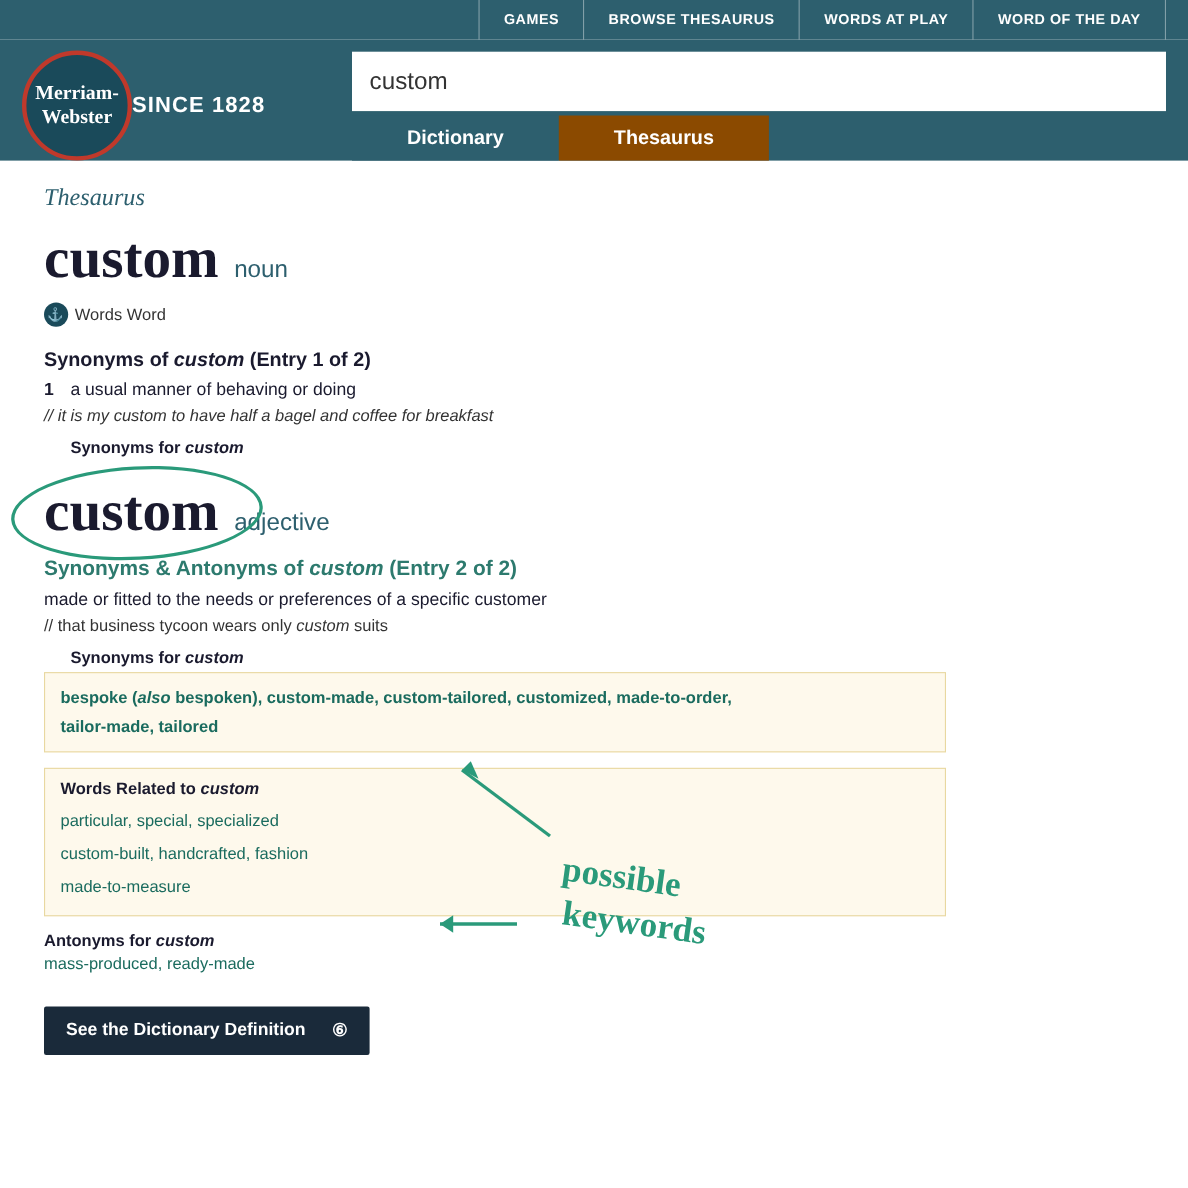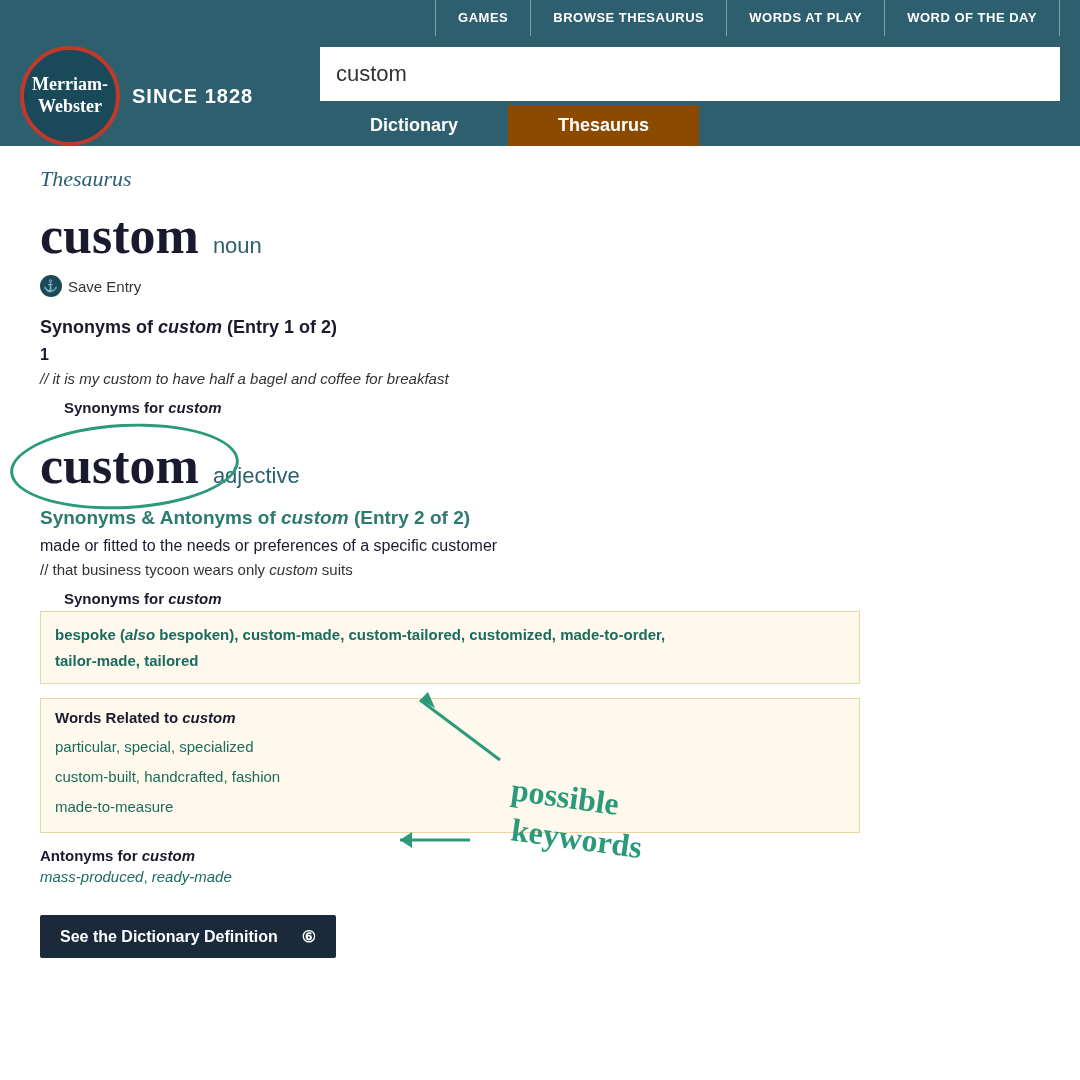--- a/index.html
+++ b/index.html
@@ -42,21 +42,20 @@
     .header {
       background: #2d5f6e;
       display: flex;
       align-items: center;
       padding: 10px 20px 0 20px;
       gap: 20px;
     }
     .logo-area {
       display: flex;
       align-items: center;
-      gap: 12px;
       min-width: 280px;
     }
     .logo-circle {
       width: 100px;
       height: 100px;
       border-radius: 50%;
       border: 4px solid #c0392b;
       background: #1a4a5a;
       display: flex;
       flex-direction: column;
@@ -316,21 +315,21 @@
       color: #1a1a2e;
       font-family: Arial, sans-serif;
       margin-bottom: 4px;
     }
     .antonyms-label em { font-style: italic; }
     .antonyms-list {
       font-size: 15px;
       color: #1a6b5e;
       font-family: Arial, sans-serif;
     }
-    .antonyms-list a { color: #1a6b5e; text-decoration: none; font-style: italic; }
+    .antonyms-list a { color: #1a6b5e; text-decoration: none; }
 
     .see-dictionary-btn {
       display: inline-flex;
       align-items: center;
       gap: 24px;
       background: #1a2a3a;
       color: #fff;
       padding: 12px 20px;
       font-family: Arial, sans-serif;
       font-size: 16px;
@@ -393,29 +392,30 @@
   </div>
 
   
   <div class="word-heading">
     <span class="word-main">custom</span>
     <span class="word-pos">noun</span>
   </div>
 
   <div class="save-word">
     <div class="bookmark-icon">⚓</div>
-    <span>Save Entry</span>
+    <span>Words Word</span>
   </div>
 
   <div class="section-heading">
     <span>Synonyms of</span> <em>custom</em> <span>(Entry 1 of 2)</span>
   </div>
 
   <div class="definition-number">
     <span class="def-num">1</span>
+    <span class="def-text">a usual manner of behaving or doing</span>
   </div>
 
   <div class="example-sentence">
     <em>// it is my <em>custom</em> to have half a bagel and coffee for breakfast</em>
   </div>
 
   <div class="synonyms-label">
     Synonyms for <em>custom</em>
   </div>
 

